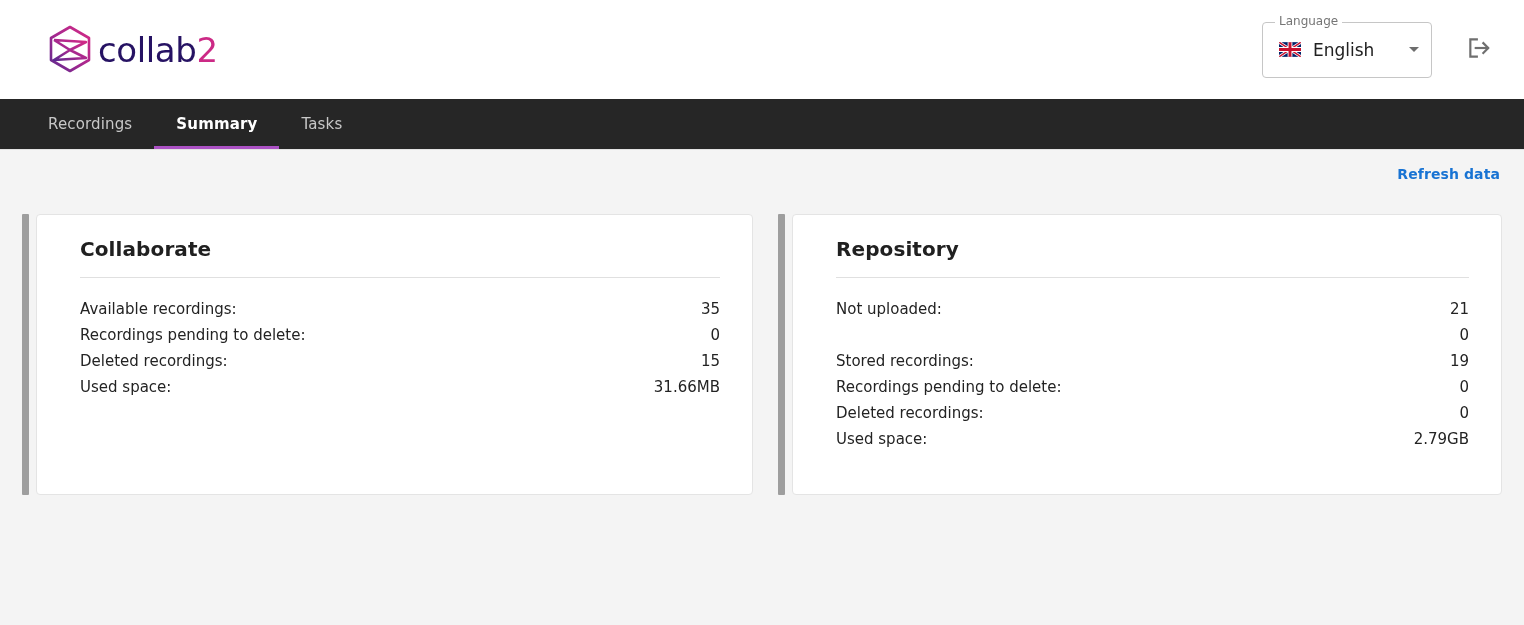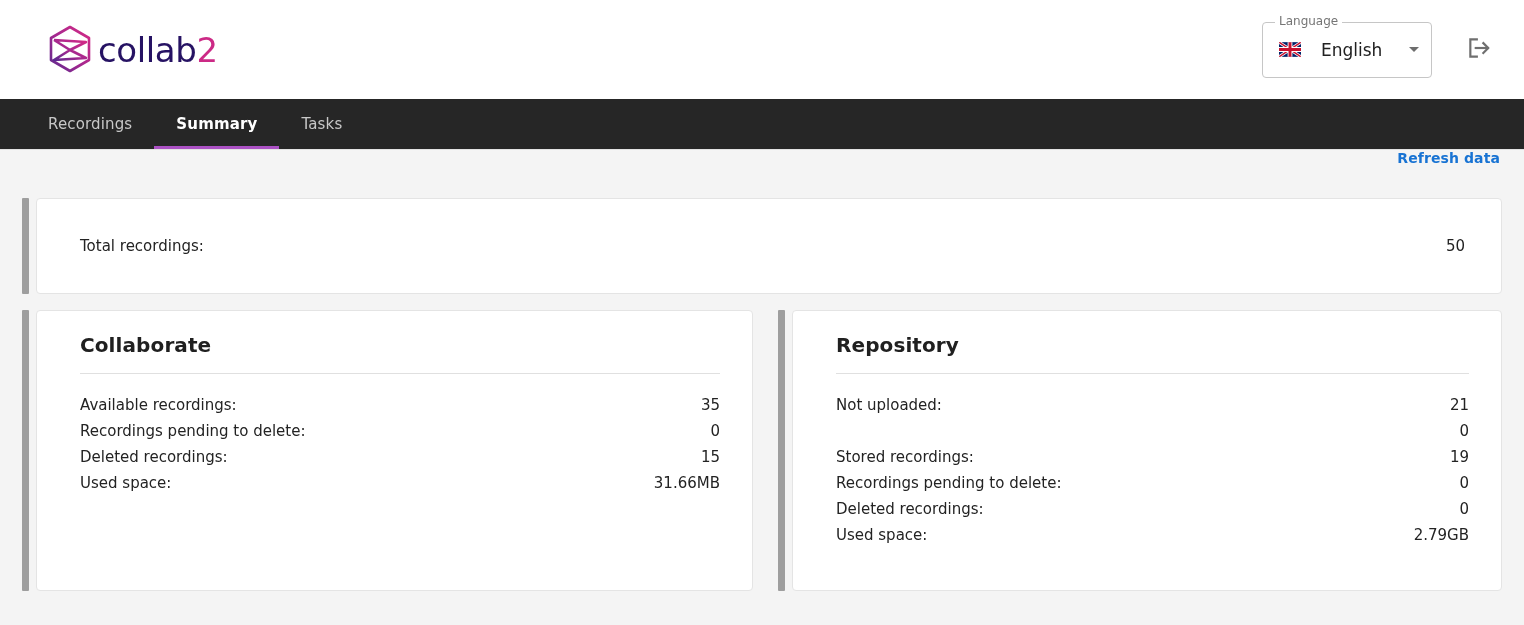--- a/index.html
+++ b/index.html
@@ -77,21 +77,21 @@
   .flag-icon {
     width: 22px; height: 15px;
     display: inline-block;
     flex: 0 0 auto;
     border-radius: 1px;
     overflow: hidden;
   }
   .lang-value {
     font-size: 17px;
     color: #212121;
-    margin-left: 20px;
+    margin-left: 12px;
     flex: 1 1 auto;
     white-space: nowrap;
   }
   .caret {
     width: 0; height: 0;
     border-left: 5px solid transparent;
     border-right: 5px solid transparent;
     border-top: 5px solid #6d6d6d;
     margin-left: 6px;
     flex: 0 0 auto;
@@ -140,20 +140,21 @@
   }
 
   
   .main {
     padding: 0 22px;
   }
 
   .refresh-row {
     height: 48px;
     display: flex;
+    align-items: center;
     justify-content: flex-end;
     padding-right: 2px;
   }
   .refresh-link {
     font-size: 14px;
     font-weight: 700;
     color: #1873d3;
     cursor: pointer;
     letter-spacing: 0.1px;
   }
@@ -291,29 +292,20 @@
     <span>Tasks</span>
   </div>
 </div>
 
 <div class="main">
 
   <div class="refresh-row">
     <span class="refresh-link">Refresh data</span>
   </div>
 
-  <div class="accent-card total-card">
-    <div class="accent-bar"></div>
-    <div class="card-body">
-      <div class="stat-row">
-        <span class="stat-label">Total recordings:</span>
-        <span class="stat-value">50</span>
-      </div>
-    </div>
-  </div>
 
   <div class="cards-row">
 
     <div class="accent-card panel panel-collaborate">
       <div class="accent-bar"></div>
       <div class="card-body">
         <div class="panel-title">Collaborate</div>
         <div class="panel-divider"></div>
         <div class="panel-stats">
           <div class="stat-row">

